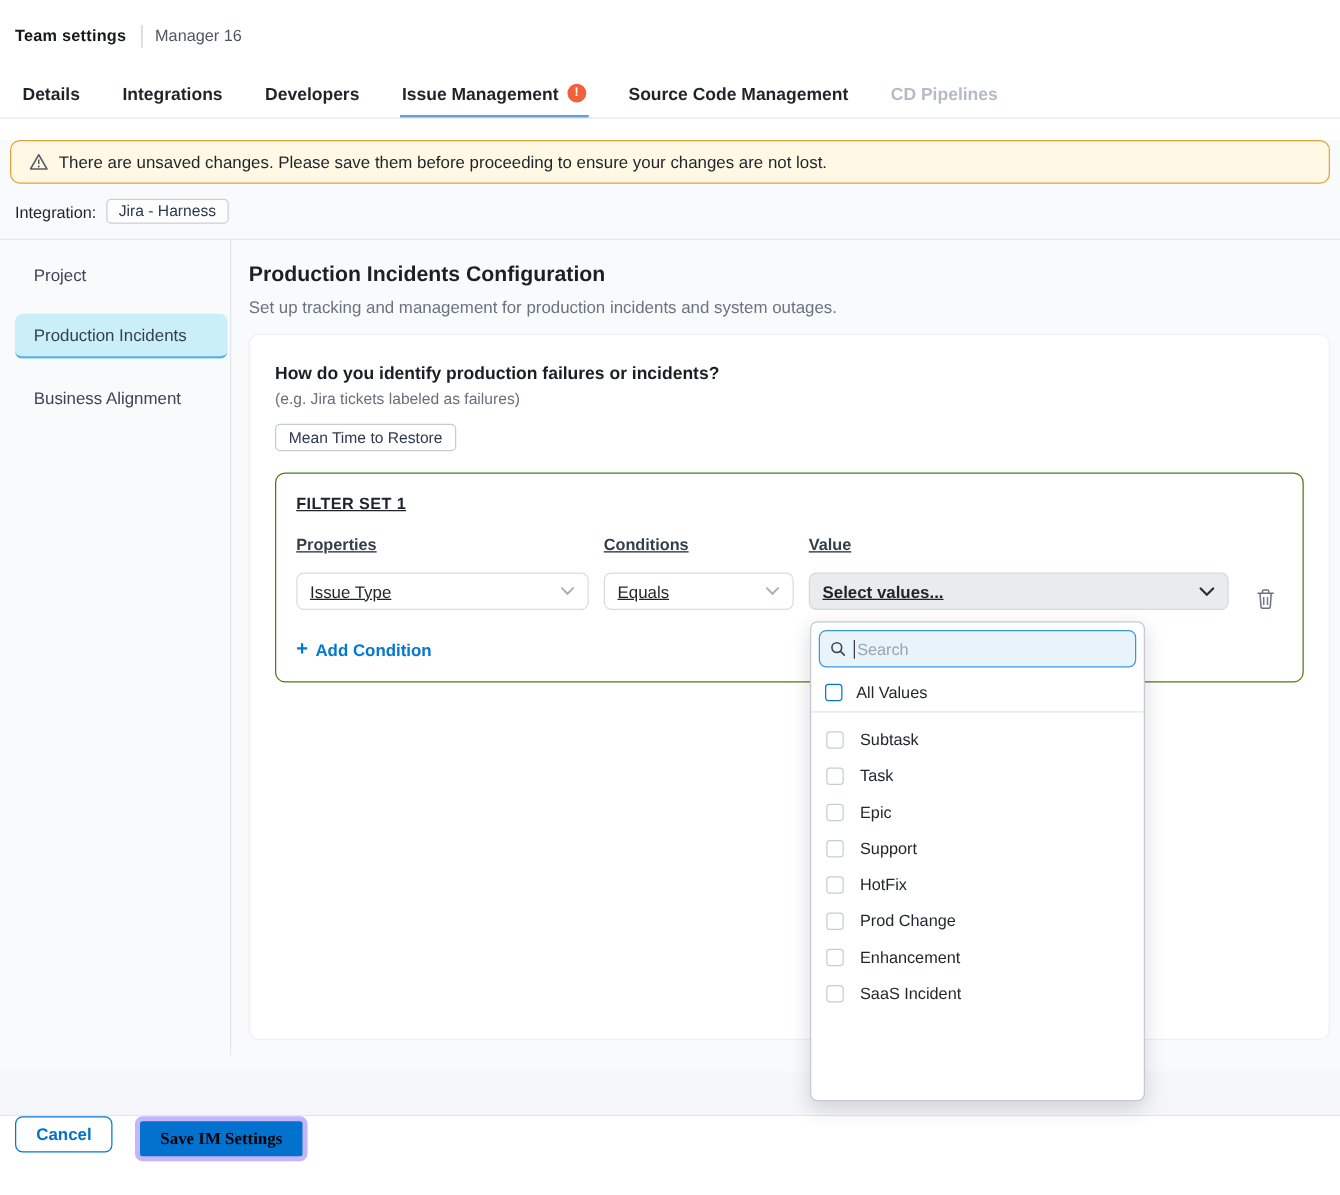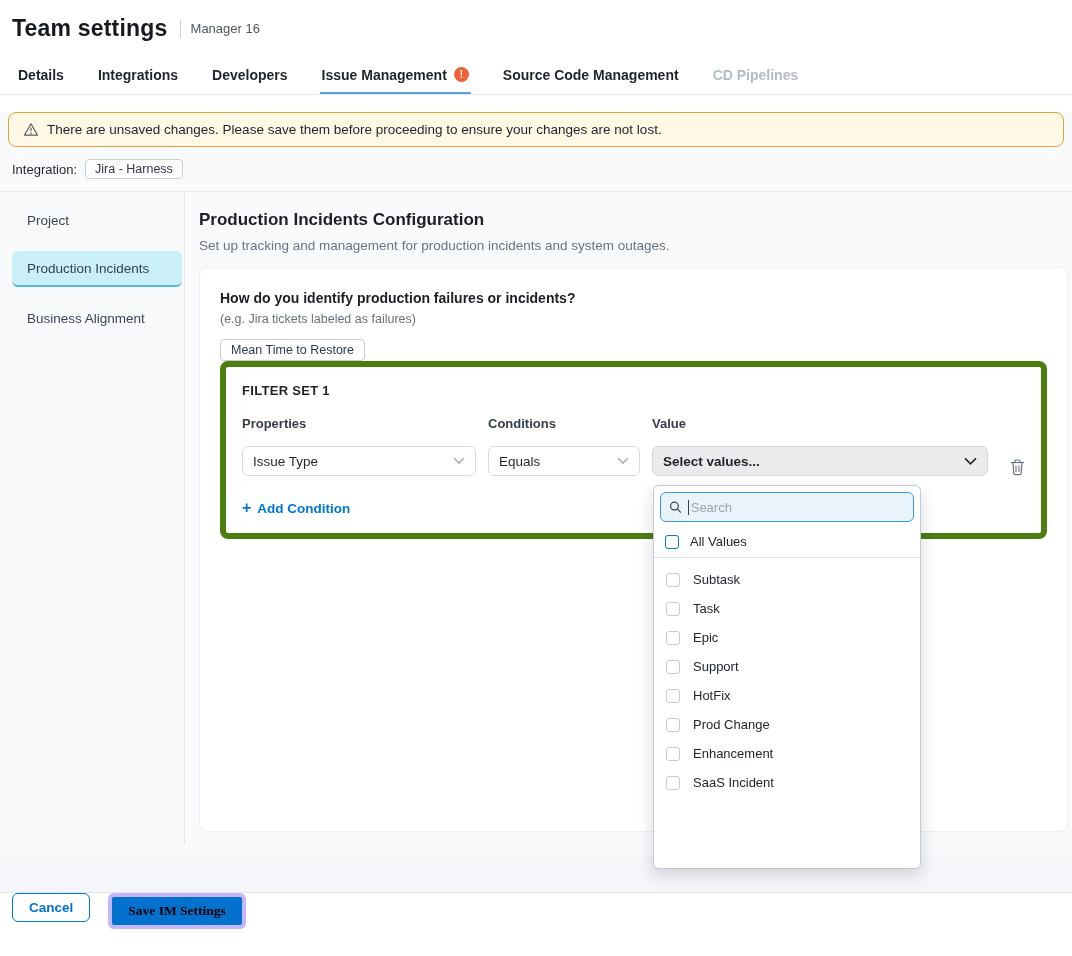--- a/index.html
+++ b/index.html
@@ -1,21 +1,21 @@
 <!DOCTYPE html>
 <html><head>
 <meta charset="utf-8">
 <style>
   * { margin:0; padding:0; box-sizing:border-box; }
   html,body { width:1072px; font-family:"Liberation Sans", sans-serif; background:#fff; color:#1F242B; }
   body { height:956px; overflow:hidden; }
 
   
   .header { height:57px; background:#fff; display:flex; align-items:center; padding:0 12px; }
-  .page-title { font-size:23px; font-weight:700; color:#16191D; letter-spacing:.2px; }
+  .page-title { font-size:13px; font-weight:700; color:#16191D; letter-spacing:.2px; }
   .title-sep { width:1px; height:18px; background:#C8CDD4; margin:0 10px 0 12px; }
   .title-sub { font-size:13px; color:#4E5563; }
 
   
   .tabbar { height:38px; background:#fff; border-bottom:1px solid #E3E6EA; display:flex; align-items:stretch; padding:0 16px; gap:30px; }
   .tab { display:flex; align-items:center; gap:7px; font-size:14px; font-weight:600; color:#1F242B; cursor:pointer; position:relative; border-bottom:2px solid transparent; padding:0 2px; }
   .tab.active { border-bottom-color:#5CA2E0; }
   .tab.disabled { color:#B4BBC4; cursor:default; }
   .tab-badge { width:15px; height:15px; border-radius:50%; background:#F0613A; color:#fff; font-size:10px; font-weight:700; display:flex; align-items:center; justify-content:center; line-height:1; }
 
@@ -36,21 +36,21 @@
 
   .main { flex:1; padding:18px 8px 0 14px; }
   .main-title { font-size:17px; font-weight:700; color:#1B1F26; }
   .main-sub { font-size:13.5px; color:#6A7380; margin-top:8px; }
 
   .card { margin-top:14px; background:#fff; border:1px solid #EEF0F3; border-radius:8px; padding:22px 20px; height:565px; position:relative; }
   .question { font-size:14px; font-weight:700; color:#1B1F24; }
   .hint { font-size:12.5px; color:#68707C; margin-top:6px; }
   .metric-chip { display:inline-block; margin-top:13px; border:1px solid #C6CCD4; border-radius:4px; padding:3px 10px; font-size:12.5px; font-weight:500; color:#2E3A4E; background:#fff; }
 
-  .filter-box { border:6px solid #4d7c0f; border-radius:8px; padding:16px; }
+  .filter-box { margin-top:17px; border:1px solid #4d7c0f; border-radius:8px; padding:16px;text-decoration:underline; }
   .filter-title { font-size:13px; font-weight:700; color:#1F242B; letter-spacing:.3px; }
   .col-heads { display:flex; margin-top:18px; }
   .col-heads span { font-size:13px; font-weight:700; color:#343E4B; }
   .ch-prop { width:234px; margin-right:12px; }
   .ch-cond { width:152px; margin-right:12px; }
   .ch-val { width:336px; }
 
   .filter-row { display:flex; align-items:flex-end; margin-top:15px; }
   .select { height:30px; border:1px solid #D7DCE1; border-radius:6px; background:#fff; display:flex; align-items:center; justify-content:space-between; padding:0 10px; font-size:13.5px; color:#1F242B; cursor:pointer; }
   .sel-prop { width:234px; margin-right:12px; }

